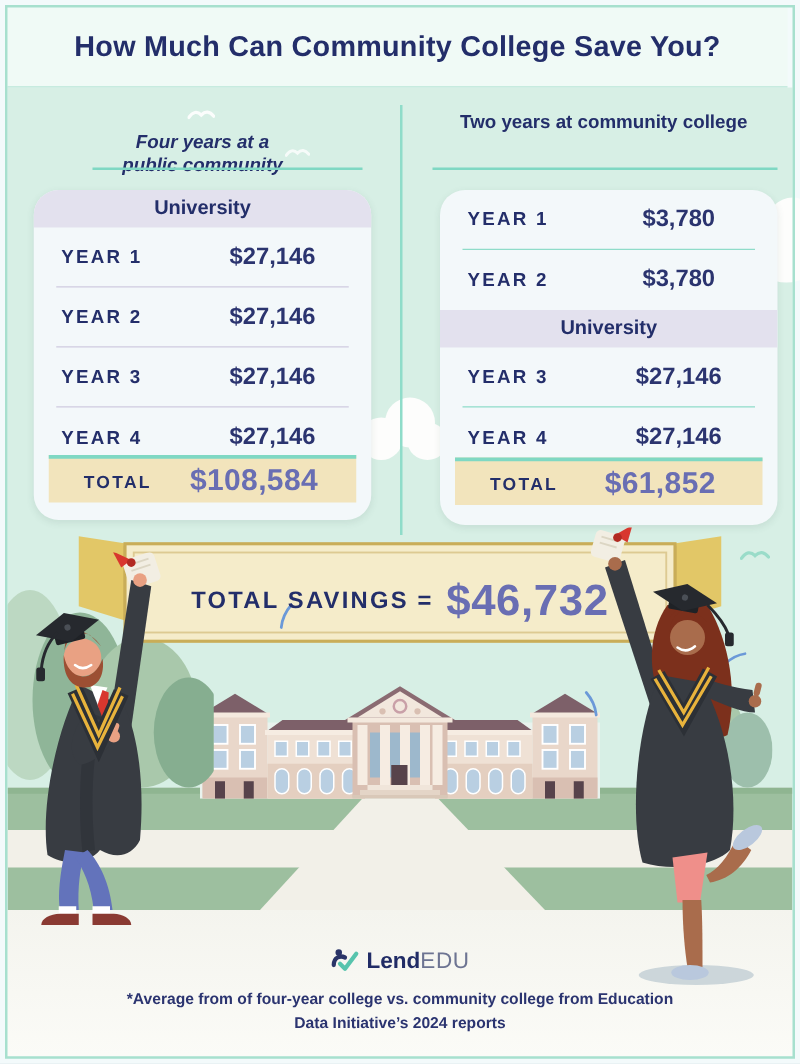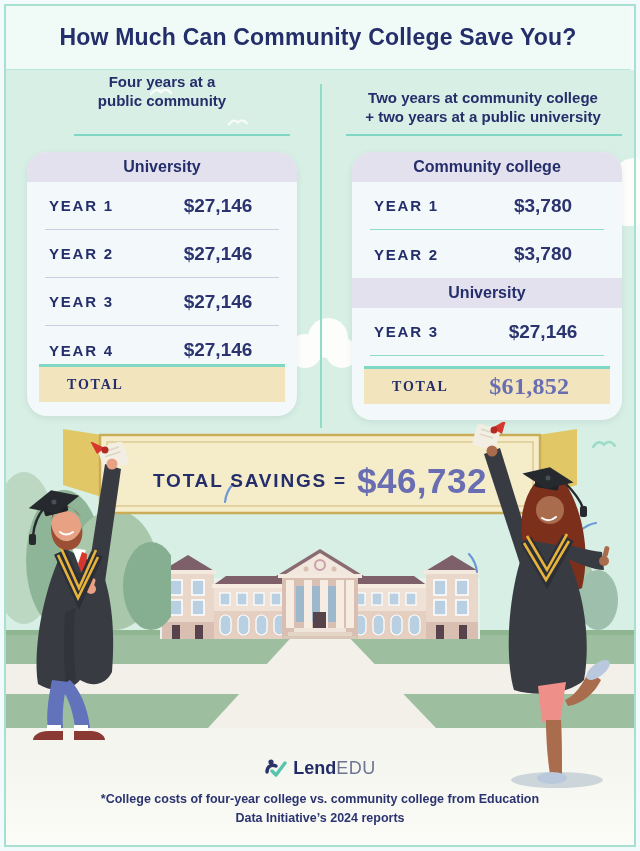--- a/index.html
+++ b/index.html
@@ -37,21 +37,21 @@
   
   .card{background:var(--card);border-radius:20px;box-shadow:0 2px 6px rgba(60,90,80,.10);z-index:8;overflow:hidden;}
   .card-header{height:30px;background:var(--lavender);display:flex;align-items:center;justify-content:center;color:var(--navy);font-weight:800;font-size:16px;}
   .rows{padding:0 18px;}
   .row{height:48px;display:flex;align-items:center;}
   .row.bl{border-bottom:1.5px solid #cfcadf;}
   .row.bt{border-bottom:1.5px solid #8fdcc9;}
   .hw{letter-spacing:1.8px;font-weight:700;color:var(--navy);text-transform:uppercase;}
   .row .lbl{font-size:15px;width:112px;padding-left:4px;}
   .row .val{flex:1;text-align:center;font-size:19px;font-weight:800;color:#2b346f;}
-  .total{position:absolute;left:12px;right:12px;height:38px;background:var(--beige);border-top:3px solid var(--teal);display:flex;align-items:center;font-family:Liberation Serif, serif;}
+  .total{position:absolute;left:12px;right:12px;height:38px;background:var(--beige);border-top:3px solid var(--teal);display:flex;align-items:center;}
   .total .lbl{font-size:14px;padding-left:28px;}
   .total .val{flex:1;text-align:center;font-size:24px;font-weight:800;color:var(--purple);letter-spacing:.3px;}
 
   
   .banner-text{z-index:12;display:flex;align-items:center;justify-content:center;gap:10px;}
   .banner-text .lbl{font-size:19px;}
   .banner-text .val{font-size:35px;font-weight:800;color:var(--purple);letter-spacing:.5px;}
 
   
   .logo-row{left:6px;top:756px;width:628px;display:flex;align-items:center;justify-content:center;gap:5px;z-index:10;}
@@ -77,27 +77,26 @@
   <div class="abs cloud" style="left:288px;top:312px;width:72px;height:60px;">
     <i style="left:0;top:22px;width:34px;height:34px;"></i>
       <i style="left:20px;top:6px;width:40px;height:40px;"></i>
       <i style="left:38px;top:26px;width:32px;height:30px;"></i>
   </div>
 
   <div class="abs title-band">
     <h1>How Much Can Community College Save You?</h1>
   </div>
 
-  <div class="abs col-head" style="left:40px;top:72px;width:244px;">
+  <div class="abs col-head" style="left:40px;top:104px;width:244px;font-style:italic;">
     <span style="display:block">Four years at a</span>
     <span style="display:block">public community</span>
   </div>
   <div class="abs col-head" style="left:338px;top:88px;width:290px;">
     <span style="display:block">Two years at community college</span>
-    <span style="display:block">+ two years at a public university</span>
   </div>
   <div class="abs underline" style="left:74px;top:134px;width:216px;"></div>
   <div class="abs underline" style="left:346px;top:134px;width:276px;"></div>
   <div class="abs v-divider" style="left:320px;top:84px;height:344px;"></div>
 
   <svg class="abs" style="left:150px;top:86px;z-index:6" width="22" height="12" viewBox="0 0 22 12">
     <path d="M1 8 Q6 1 11 6 Q16 1 21 7" stroke="#fbfdfc" stroke-width="2.6" fill="none" stroke-linecap="round"></path>
   </svg>
   <svg class="abs" style="left:228px;top:117px;z-index:6" width="20" height="11" viewBox="0 0 22 12">
     <path d="M1 8 Q6 1 11 6 Q16 1 21 7" stroke="#f6fbf9" stroke-width="2.6" fill="none" stroke-linecap="round"></path>
@@ -121,25 +120,25 @@
         <span class="lbl hw">Year 3</span>
         <span class="val">$27,146</span>
       </div>
       <div class="row">
         <span class="lbl hw">Year 4</span>
         <span class="val">$27,146</span>
       </div>
     </div>
     <div class="total" style="top:212px;">
       <span class="lbl hw">Total</span>
+      <span class="val">$108,584</span>
     </div>
   </div>
 
   <div class="abs card" style="left:352px;top:152px;width:270px;height:268px;">
-    <div class="card-header">Community college</div>
     <div class="rows">
       <div class="row bt">
         <span class="lbl hw">Year 1</span>
         <span class="val">$3,780</span>
       </div>
       <div class="row">
         <span class="lbl hw">Year 2</span>
         <span class="val">$3,780</span>
       </div>
     </div>
@@ -350,17 +349,17 @@
 
   <div class="abs logo-row">
     <svg width="24" height="24" viewBox="0 0 24 24">
       <circle cx="7" cy="6" r="2.6" fill="#2a3468"></circle>
       <path d="M3 16 C3 10 8 8 12 10" stroke="#2a3468" stroke-width="3.4" fill="none" stroke-linecap="round"></path>
       <path d="M8 15 L12 19 L21 7" stroke="#57c4ad" stroke-width="3.4" fill="none" stroke-linecap="round" stroke-linejoin="round"></path>
     </svg>
     <span class="logo-text"><b>Lend</b><span class="lite">EDU</span></span>
   </div>
 
-  <div class="abs footnote" style="top:792px;">*College costs of four-year college vs. community college from Education</div>
+  <div class="abs footnote" style="top:792px;">*Average from of four-year college vs. community college from Education</div>
   <div class="abs footnote" style="top:811px;">Data Initiative’s 2024 reports</div>
 
   <div class="abs" style="inset:4px;border:2px solid #a7e0ce;z-index:40;pointer-events:none;"></div>
 </div>
 
 </body></html>

